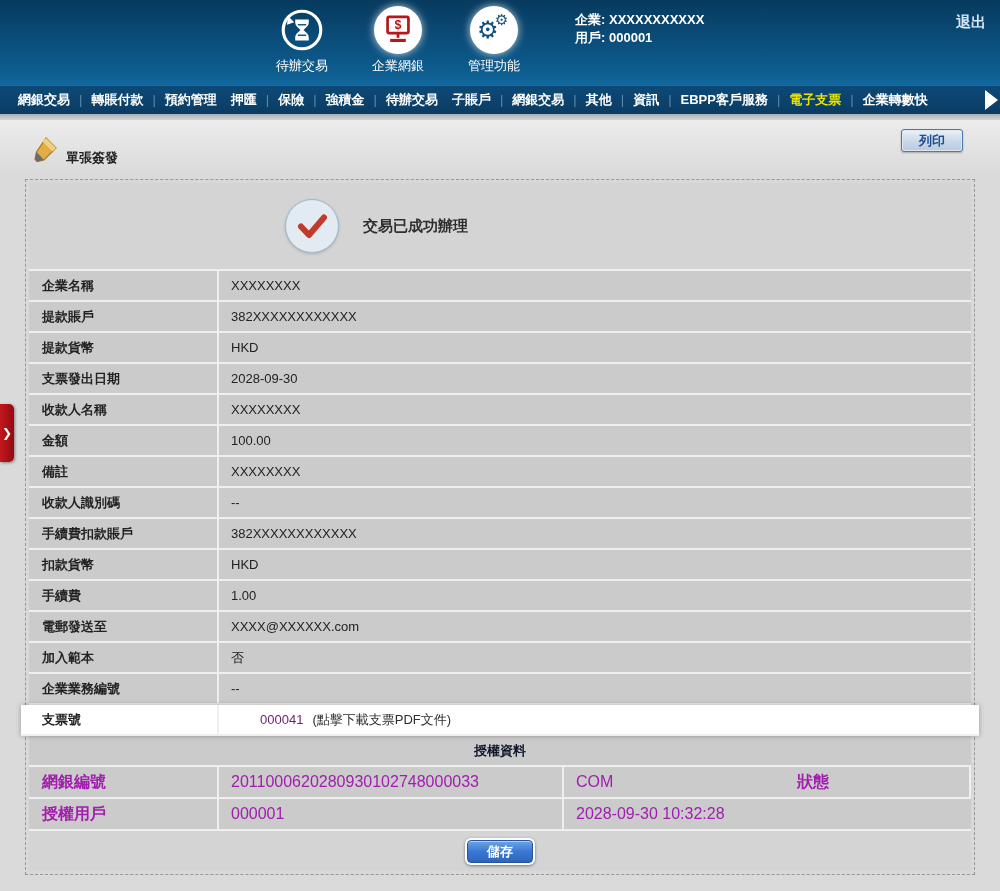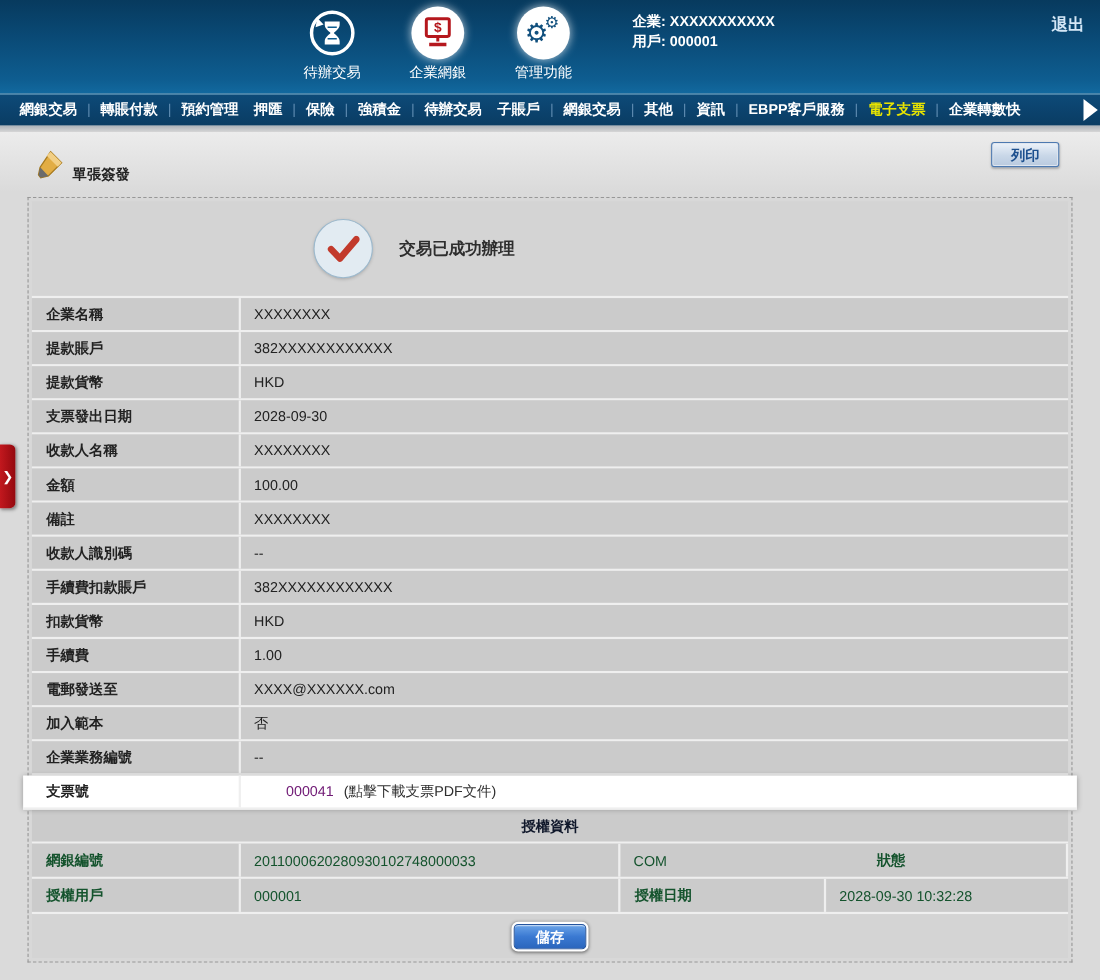--- a/index.html
+++ b/index.html
@@ -61,21 +61,21 @@
   .cell.label { width:190px; min-width:190px; padding-left:13px; font-weight:bold; border-right:2px solid #efefef; }
   .cell.value { flex:1; padding-left:12px; }
   .row.highlight { position:relative; background:#fff; margin:0 -8px; padding:0 8px; box-shadow:0 0 5px rgba(0,0,0,.3); z-index:2; }
   .link { color:#701a75; text-decoration:none; cursor:pointer; margin-right:9px;margin-left:29px; }
   .note { color:#2e2e2e; }
 
   .section-header { height:31px; background:#cbcbcb; border-bottom:2px solid #efefef;
     display:flex; align-items:center; justify-content:center; font-size:13px; font-weight:bold; color:#0f172a; }
 
   .arow { display:flex; height:32px; background:#cbcbcb; border-bottom:2px solid #efefef; }
-  .acell { display:flex; align-items:center; font-size:13px; color:#14532d; }
+  .acell { display:flex; align-items:center; font-size:16px; color:#a21caf; }
   .acell.l1 { width:190px; min-width:190px; padding-left:13px; font-weight:bold; border-right:2px solid #efefef; }
   .acell.v1 { width:345px; min-width:345px; padding-left:12px; border-right:2px solid #efefef; }
   .acell.l2 { width:187px; min-width:187px; padding-left:13px; font-weight:bold; border-right:2px solid #efefef; }
   .acell.v2 { flex:1; padding-left:12px; }
 
   .save-area { padding:7px 0 6px; text-align:center; background:#d4d4d4; }
   .save-wrap { display:inline-block; background:#fff; border-radius:6px; padding:2px; box-shadow:0 1px 3px rgba(0,0,0,.45); }
   .save-btn { display:block; width:66px; height:23px; background:linear-gradient(180deg,#6ba4e8 0%,#3a79d2 50%,#2b66bd 100%);
     border:1px solid #24549e; border-radius:4px; color:#fff; font-size:13px; font-weight:bold; cursor:pointer;
     box-shadow:0 1px 0 rgba(255,255,255,.5) inset; }
@@ -245,21 +245,20 @@
 
   <div class="arow">
     <div class="acell l1">網銀編號</div>
     <div class="acell v1">2011000620280930102748000033</div>
     <div class="acell v2">COM</div>
     <div class="acell l2">狀態</div>
   </div>
   <div class="arow">
     <div class="acell l1">授權用戶</div>
     <div class="acell v1">000001</div>
-    <div class="acell l2">授權日期</div>
     <div class="acell v2">2028-09-30 10:32:28</div>
   </div>
 
   <div class="save-area">
     <span class="save-wrap">
       <button class="save-btn">儲存</button>
     </span>
   </div>
 
 </div>

